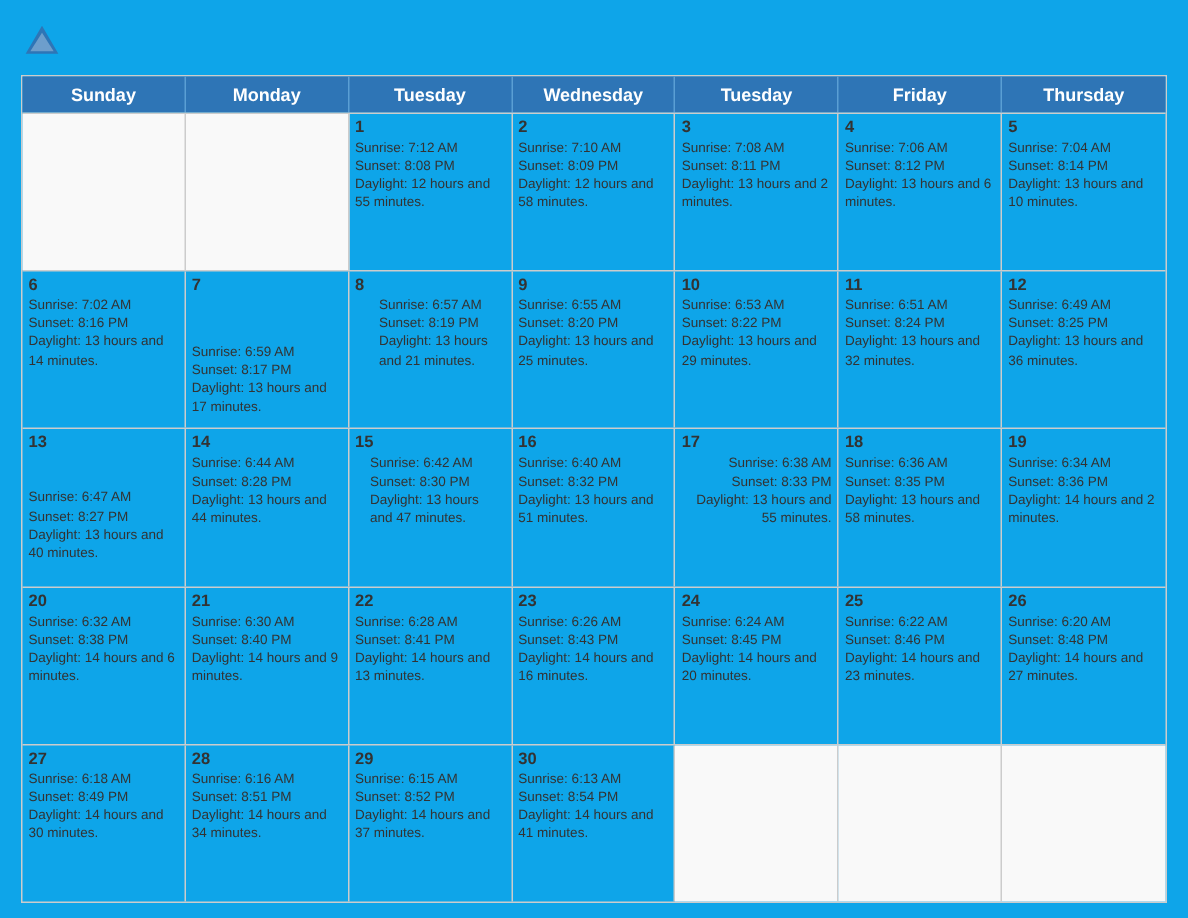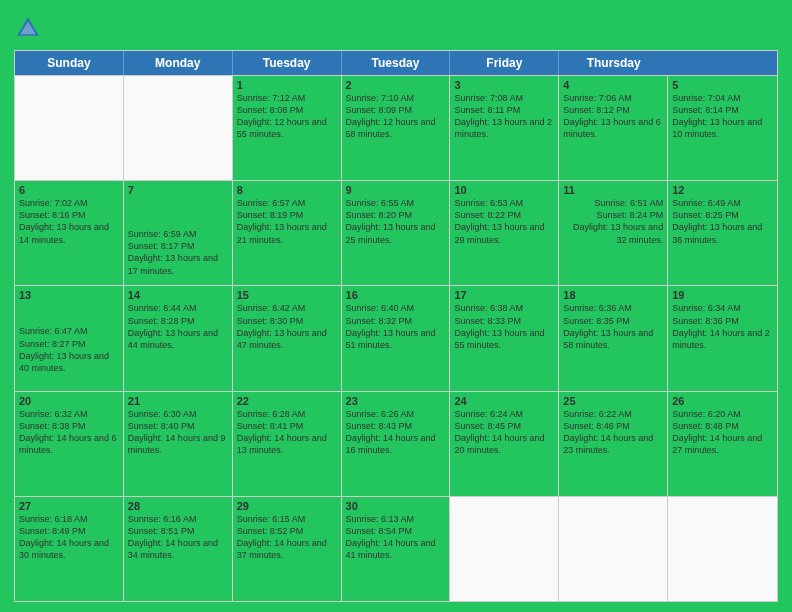--- a/index.html
+++ b/index.html
@@ -6,21 +6,21 @@
     body {
       width: 792px;
       height: 612px;
       font-family: Arial, sans-serif;
       background: #fff;
       overflow: hidden;
     }
     .page {
       width: 792px;
       height: 612px;
-      background: #22c55e;
+      background: #0ea5e9;
       display: flex;
       flex-direction: column;
       padding: 10px 14px 10px 14px;
     }
     .header {
       display: flex;
       justify-content: space-between;
       align-items: flex-start;
       margin-bottom: 8px;
     }
@@ -134,20 +134,21 @@
       <div class="month-title"></div>
       <div class="subtitle"></div>
     </div>
   </div>
 
   <div class="calendar">
     <div class="cal-header-row">
     <div class="cal-header-cell">Sunday</div>
         <div class="cal-header-cell">Monday</div>
         <div class="cal-header-cell">Tuesday</div>
+        <div class="cal-header-cell">Wednesday</div>
         <div class="cal-header-cell">Tuesday</div>
         <div class="cal-header-cell">Friday</div>
         <div class="cal-header-cell">Thursday</div>
       </div>
     <div class="cal-body">
     <div class="cal-row">
           <div class="cal-cell empty"></div>
           <div class="cal-cell empty"></div>
           <div class="cal-cell">
             <span class="day-num">1</span>
@@ -188,39 +189,39 @@
 Daylight: 13 hours and 14 minutes.</div>
           </div>
           <div class="cal-cell">
             <span class="day-num">7</span>
             <div class="cell-info" style="white-space: pre-line; margin-top: 32px;">Sunrise: 6:59 AM
 Sunset: 8:17 PM
 Daylight: 13 hours and 17 minutes.</div>
           </div>
           <div class="cal-cell">
             <span class="day-num">8</span>
-            <div class="cell-info" style="white-space: pre-line;">Sunrise: 6:57 AM
+            <div class="cell-info" style="white-space: pre-line; margin-left: 16px;">Sunrise: 6:57 AM
 Sunset: 8:19 PM
 Daylight: 13 hours and 21 minutes.</div>
           </div>
           <div class="cal-cell">
             <span class="day-num">9</span>
             <div class="cell-info" style="white-space: pre-line;">Sunrise: 6:55 AM
 Sunset: 8:20 PM
 Daylight: 13 hours and 25 minutes.</div>
           </div>
           <div class="cal-cell">
             <span class="day-num">10</span>
             <div class="cell-info" style="white-space: pre-line;">Sunrise: 6:53 AM
 Sunset: 8:22 PM
 Daylight: 13 hours and 29 minutes.</div>
           </div>
           <div class="cal-cell">
             <span class="day-num">11</span>
-            <div class="cell-info" style="white-space: pre-line; text-align: right;">Sunrise: 6:51 AM
+            <div class="cell-info" style="white-space: pre-line;">Sunrise: 6:51 AM
 Sunset: 8:24 PM
 Daylight: 13 hours and 32 minutes.</div>
           </div>
           <div class="cal-cell">
             <span class="day-num">12</span>
             <div class="cell-info" style="white-space: pre-line;">Sunrise: 6:49 AM
 Sunset: 8:25 PM
 Daylight: 13 hours and 36 minutes.</div>
           </div>
         </div>
@@ -232,33 +233,33 @@
 Daylight: 13 hours and 40 minutes.</div>
           </div>
           <div class="cal-cell">
             <span class="day-num">14</span>
             <div class="cell-info" style="white-space: pre-line;">Sunrise: 6:44 AM
 Sunset: 8:28 PM
 Daylight: 13 hours and 44 minutes.</div>
           </div>
           <div class="cal-cell">
             <span class="day-num">15</span>
-            <div class="cell-info" style="white-space: pre-line;">Sunrise: 6:42 AM
+            <div class="cell-info" style="white-space: pre-line; margin-left: 10px;">Sunrise: 6:42 AM
 Sunset: 8:30 PM
 Daylight: 13 hours and 47 minutes.</div>
           </div>
           <div class="cal-cell">
             <span class="day-num">16</span>
             <div class="cell-info" style="white-space: pre-line;">Sunrise: 6:40 AM
 Sunset: 8:32 PM
 Daylight: 13 hours and 51 minutes.</div>
           </div>
           <div class="cal-cell">
             <span class="day-num">17</span>
-            <div class="cell-info" style="white-space: pre-line;">Sunrise: 6:38 AM
+            <div class="cell-info" style="white-space: pre-line; text-align: right;">Sunrise: 6:38 AM
 Sunset: 8:33 PM
 Daylight: 13 hours and 55 minutes.</div>
           </div>
           <div class="cal-cell">
             <span class="day-num">18</span>
             <div class="cell-info" style="white-space: pre-line;">Sunrise: 6:36 AM
 Sunset: 8:35 PM
 Daylight: 13 hours and 58 minutes.</div>
           </div>
           <div class="cal-cell">

